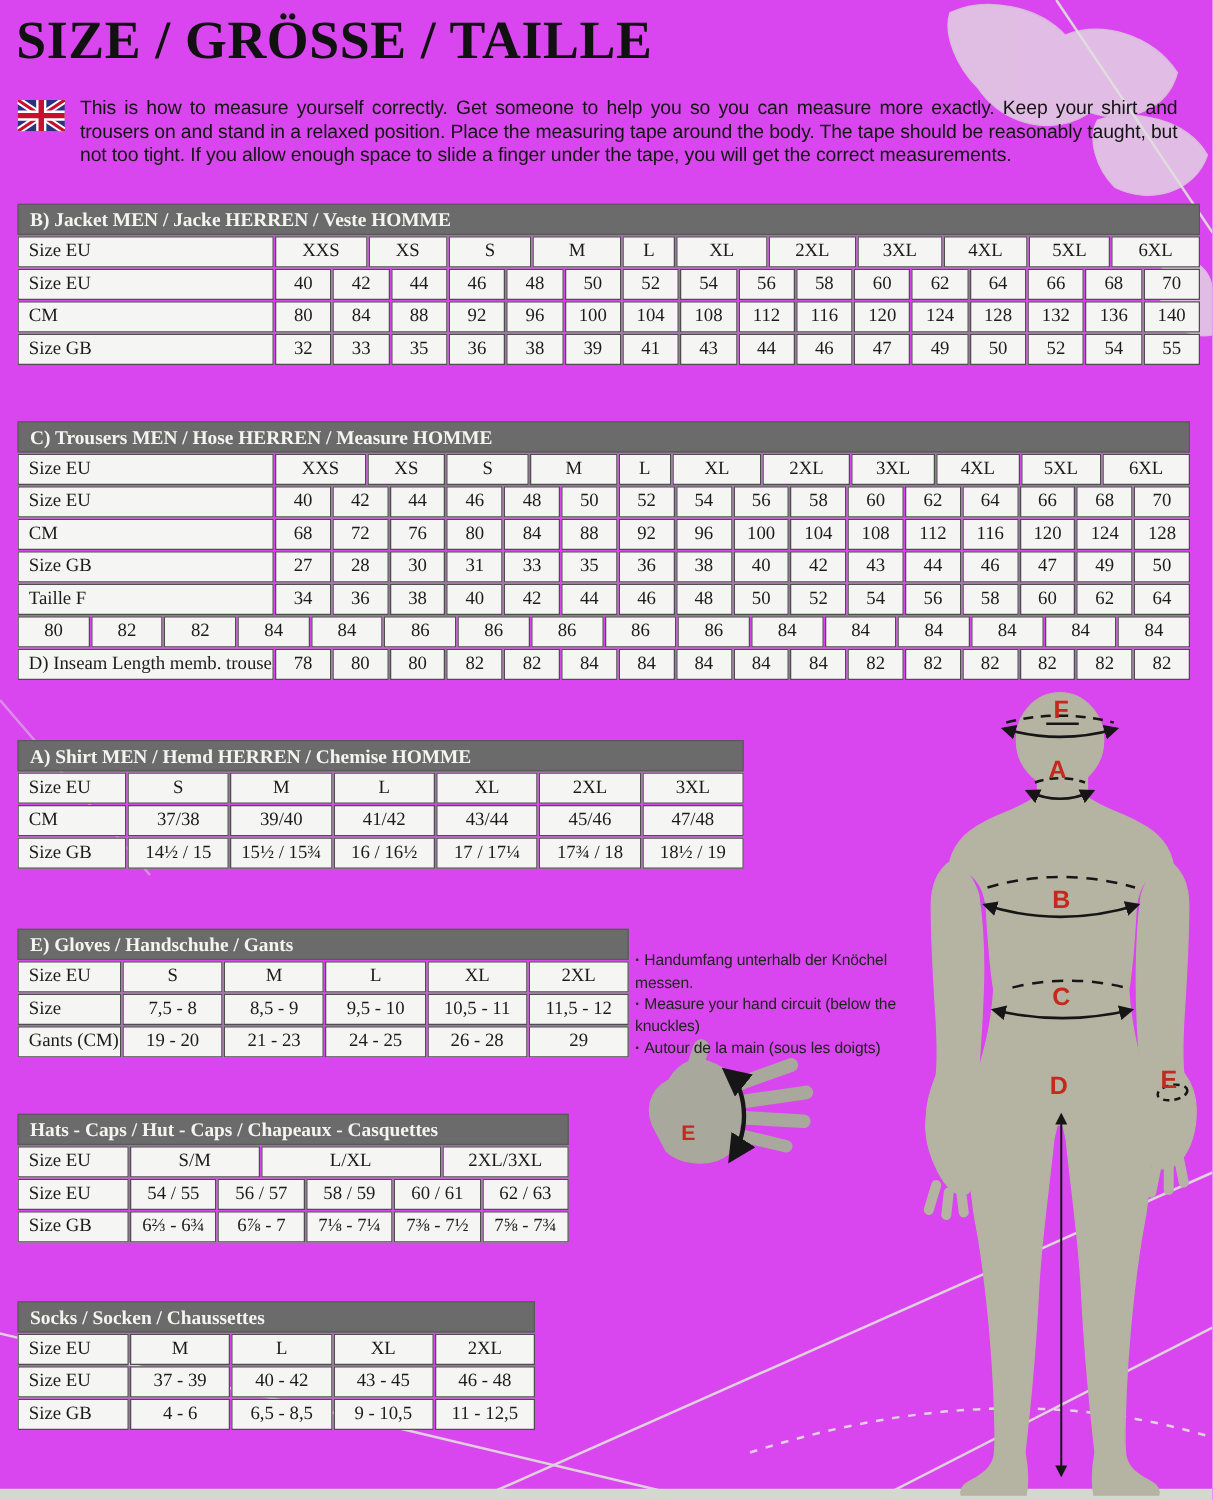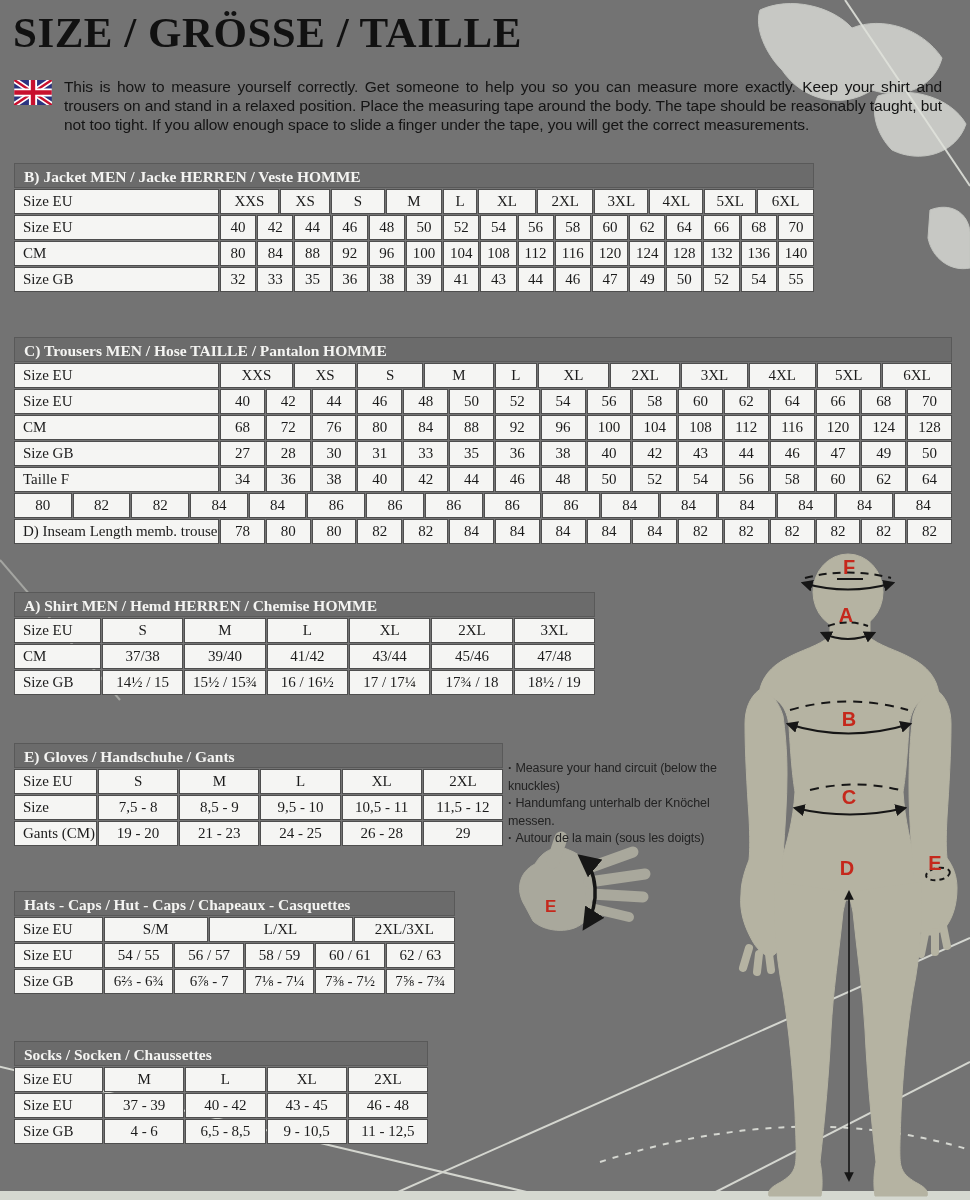--- a/index.html
+++ b/index.html
@@ -1,17 +1,17 @@
 <!DOCTYPE html>
 <html><head>
 <meta charset="utf-8">
 <style>
   html,body{margin:0;padding:0;}
   #page{position:relative;width:970px;height:1200px;overflow:hidden;
-        background:#737373;font-family:"Liberation Sans",sans-serif;}
+        background:#d946ef;font-family:"Liberation Sans",sans-serif;}
   #watermark{position:absolute;left:0;top:0;z-index:0;}
   #bottom-strip{position:absolute;left:0;bottom:0;width:970px;height:9px;background:#d5d8d0;z-index:1;}
 
   h1.title{position:absolute;left:13px;top:8px;margin:0;z-index:3;
     font-family:"Liberation Serif","DejaVu Serif",serif;font-weight:700;
     font-size:43px;letter-spacing:.5px;color:#111;}
 
   .flag{position:absolute;left:14px;top:80px;z-index:3;}
   .intro{position:absolute;left:64px;top:77px;width:878px;z-index:3;margin:0;
     font-size:15.5px;line-height:19px;color:#141414;text-align:justify;letter-spacing:-0.1px;}
@@ -61,21 +61,21 @@
     <rect width="60" height="40" fill="#2b3380"></rect>
     <path d="M0,0 L60,40 M60,0 L0,40" stroke="#ffffff" stroke-width="9"></path>
     <path d="M0,0 L60,40 M60,0 L0,40" stroke="#c8102e" stroke-width="4"></path>
     <path d="M30,0 V40 M0,20 H60" stroke="#ffffff" stroke-width="13"></path>
     <path d="M30,0 V40 M0,20 H60" stroke="#c8102e" stroke-width="7"></path>
   </svg>
 </span>
 
 <p class="intro">This is how to measure yourself correctly. Get someone to help you so you can measure more exactly. Keep your shirt and trousers on and stand in a relaxed position. Place the measuring tape around the body. The tape should be reasonably taught, but not too tight. If you allow enough space to slide a finger under the tape, you will get the correct measurements.</p>
 
-<div class="size-table" style="left:14px;top:163px;width:800px;">
+<div class="size-table" style="left:14px;top:163px;width:946px;">
       <div class="tbar">B) Jacket MEN / Jacke HERREN / Veste HOMME</div>
       <div class="trow">
         <div class="tcell tlabel" style="flex: 0 0 205px;">Size EU</div>
         <div class="tcell" style="flex: 1.62 1 0%;">XXS</div>
         <div class="tcell" style="flex: 1.38 1 0%;">XS</div>
         <div class="tcell" style="flex: 1.46 1 0%;">S</div>
         <div class="tcell" style="flex: 1.55 1 0%;">M</div>
         <div class="tcell" style="flex: 0.91 1 0%;">L</div>
         <div class="tcell" style="flex: 1.59 1 0%;">XL</div>
         <div class="tcell" style="flex: 1.55 1 0%;">2XL</div>
@@ -137,21 +137,21 @@
         <div class="tcell" style="flex: 1 1 0%;">47</div>
         <div class="tcell" style="flex: 1 1 0%;">49</div>
         <div class="tcell" style="flex: 1 1 0%;">50</div>
         <div class="tcell" style="flex: 1 1 0%;">52</div>
         <div class="tcell" style="flex: 1 1 0%;">54</div>
         <div class="tcell" style="flex: 1 1 0%; font-family: Liberation Serif, serif;">55</div>
       </div>
     </div>
 
 <div class="size-table" style="left:14px;top:337px;width:938px;">
-      <div class="tbar">C) Trousers MEN / Hose TAILLE / Pantalon HOMME</div>
+      <div class="tbar">C) Trousers MEN / Hose HERREN / Measure HOMME</div>
       <div class="trow">
         <div class="tcell tlabel" style="flex: 0 0 205px;">Size EU</div>
         <div class="tcell" style="flex: 1.62 1 0%;">XXS</div>
         <div class="tcell" style="flex: 1.38 1 0%;">XS</div>
         <div class="tcell" style="flex: 1.46 1 0%;">S</div>
         <div class="tcell" style="flex: 1.55 1 0%;">M</div>
         <div class="tcell" style="flex: 0.91 1 0%;">L</div>
         <div class="tcell" style="flex: 1.59 1 0%;">XL</div>
         <div class="tcell" style="flex: 1.55 1 0%;">2XL</div>
         <div class="tcell" style="flex: 1.48 1 0%;">3XL</div>
@@ -378,22 +378,22 @@
       <div class="trow">
         <div class="tcell tlabel" style="flex: 0 0 89px;">Size GB</div>
         <div class="tcell" style="flex: 1 1 0%;">4 - 6</div>
         <div class="tcell" style="flex: 1 1 0%;">6,5 - 8,5</div>
         <div class="tcell" style="flex: 1 1 0%;">9 - 10,5</div>
         <div class="tcell" style="flex: 1 1 0%;">11 - 12,5</div>
       </div>
     </div>
 
 <ul class="notes">
+  <li>Handumfang unterhalb der Knöchel messen.</li>
   <li>Measure your hand circuit (below the knuckles)</li>
-  <li>Handumfang unterhalb der Knöchel messen.</li>
   <li>Autour de la main (sous les doigts)</li>
 </ul>
 
 <svg class="fig" style="left:505px;top:830px;" width="160" height="118" viewBox="0 0 160 118">
   <defs>
     <marker id="ah1" viewBox="0 0 10 10" refX="8" refY="5" markerWidth="6.5" markerHeight="6.5" orient="auto-start-reverse">
       <path d="M0,0 L10,5 L0,10 Z" fill="#161616"></path>
     </marker>
   </defs>
   <g fill="#a9a89c" stroke="#a9a89c">

